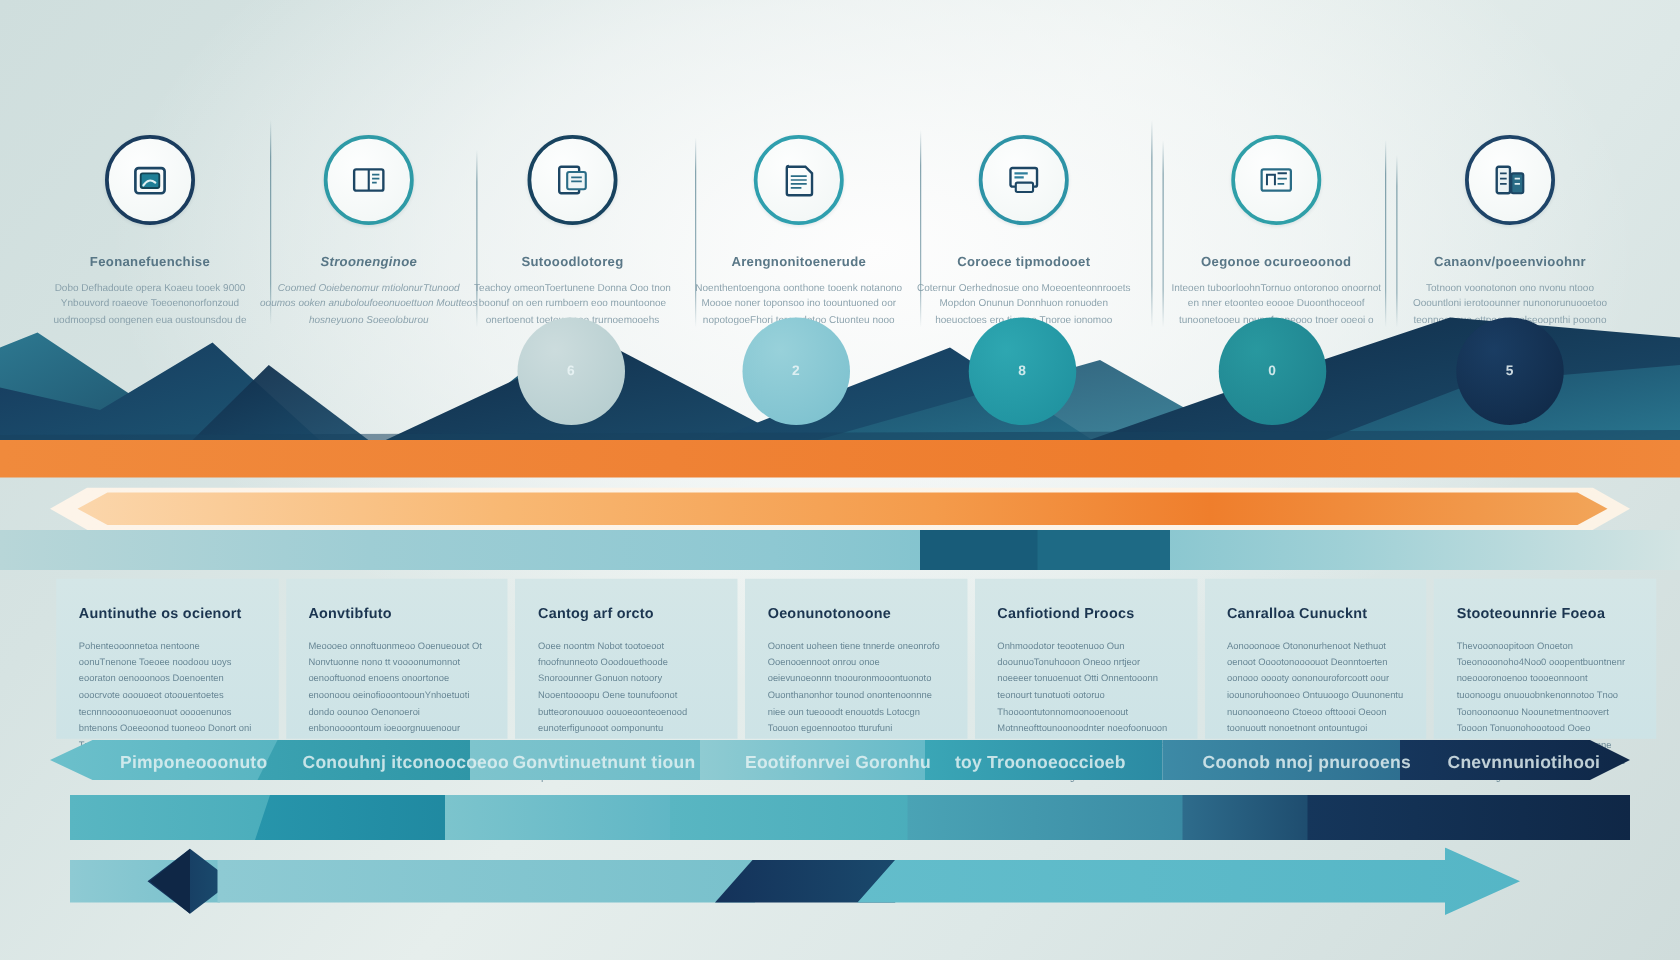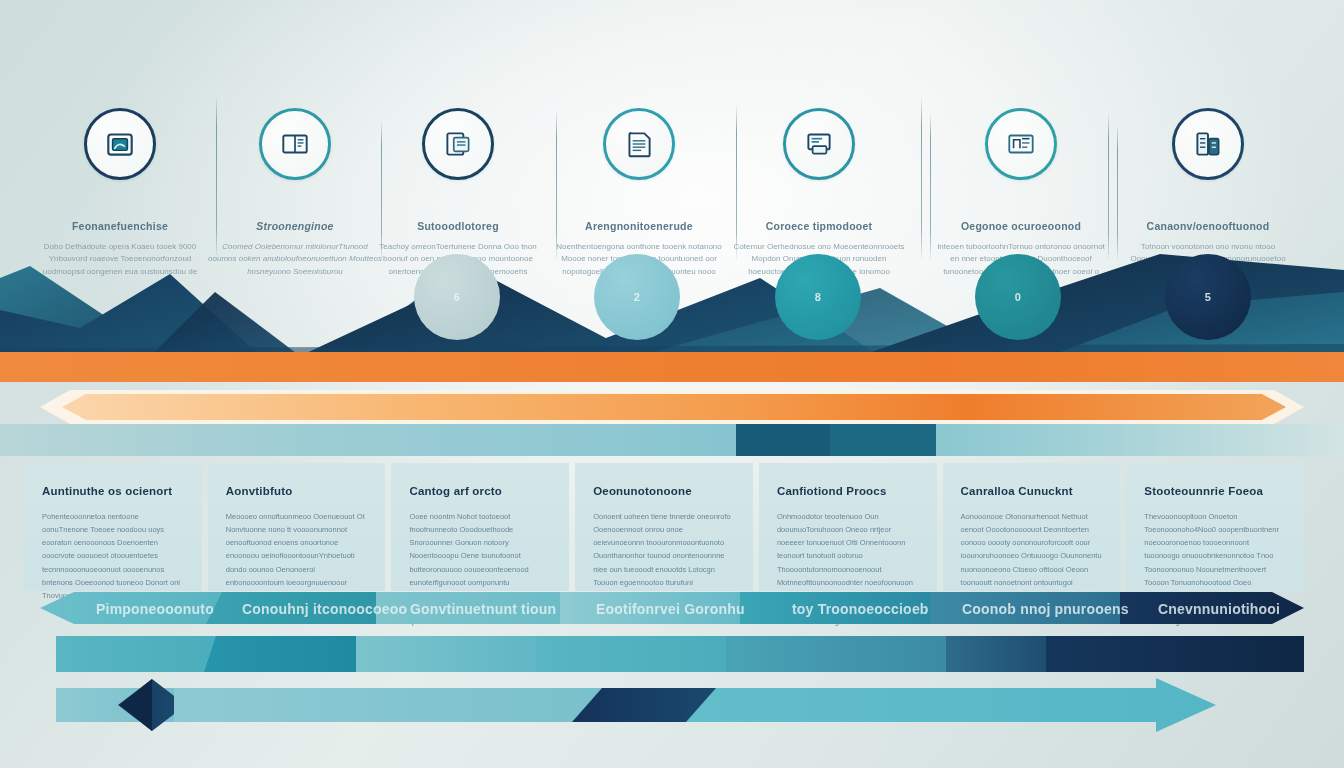--- a/index.html
+++ b/index.html
@@ -19,21 +19,21 @@
   
   .feat{ position:absolute; top:108px; width:190px; text-align:center; }
   .circ{
     width:72px; height:72px; margin:0 auto; border-radius:50%;
     background:radial-gradient(circle at 38% 32%, #fdfefe 0%, #f4f8f7 72%, #eaf1f0 100%);
     display:flex; align-items:center; justify-content:center;
     box-shadow:0 1px 3px rgba(20,50,70,.10);
   }
   .circ svg{ width:34px; height:34px; display:block; }
   .feat .ttl{
-    margin-top:40px; font-size:10.5px; font-weight:700; letter-spacing:.25px;
+    margin-top:24px; font-size:10.5px; font-weight:700; letter-spacing:.25px;
     color:#4d6d7e; filter:blur(.45px); opacity:.92;
   }
   .feat .sub{
     margin-top:9px; font-size:8px; line-height:1.55; color:#7f98a4;
     filter:blur(.5px); opacity:.88; padding:0 8px;
   }
 
   
   #mtn{ position:absolute; left:0; top:248px; width:1344px; height:108px; }
   
@@ -49,21 +49,21 @@
   #orange{ position:absolute; left:0; top:352px; width:1344px; height:30px;
            background:linear-gradient(90deg,#f08a3c 0%,#ef8235 40%,#ee7c2c 70%,#f0873a 100%); }
   #orangeArrow{ position:absolute; left:40px; top:390px; width:1264px; height:34px; }
   
   #phasebar{ position:absolute; left:0; top:424px; width:1344px; height:32px; }
   .phl{ position:absolute; top:432px; font-size:9px; font-weight:600; color:#e9f4f5;
         filter:blur(.5px); opacity:.8; letter-spacing:.2px;margin-top:47px; }
   .phl.dim{ color:#7fa7ae; opacity:.6; }
 
   
-  #cards{ position:absolute; left:24px; top:463px; width:1280px; height:128px; display:flex; gap:6px; }
+  #cards{ position:absolute; left:45px; top:463px; width:1280px; height:128px; display:flex; gap:6px; }
   .card{ flex:1; background:linear-gradient(180deg,#d4e6e7 0%,#cde3e6 100%); padding:22px 18px 0 18px; }
   .card h3{ font-size:11.5px; font-weight:700; color:#1b3550; letter-spacing:.2px;
             filter:blur(.35px); margin-bottom:13px; }
   .card p{ font-size:7.5px; line-height:1.75; color:#5c7c8c; filter:blur(.5px); opacity:.9; }
 
   
   #segstrip{ position:absolute; left:40px; top:592px; width:1264px; height:32px; }
   .segl{ position:absolute; top:601px; font-size:14px; font-weight:700; color:#e6f3f4;
          filter:blur(.55px); opacity:.82; letter-spacing:.2px; }
 
@@ -170,21 +170,21 @@
       <svg viewBox="0 0 32 32">
         <rect x="6" y="6" width="10" height="20" rx="1.5" fill="#e9f2f4" stroke="#1d4664" stroke-width="1.8"></rect>
         <rect x="17" y="11" width="9" height="15" rx="1.5" fill="#2a6c86" stroke="#1d4664" stroke-width="1.6"></rect>
         <line x1="8.5" y1="11" x2="13.5" y2="11" stroke="#1d4664" stroke-width="1.3"></line>
         <line x1="8.5" y1="15" x2="13.5" y2="15" stroke="#1d4664" stroke-width="1.3"></line>
         <line x1="8.5" y1="19" x2="13.5" y2="19" stroke="#1d4664" stroke-width="1.3"></line>
         <line x1="19.5" y1="15" x2="23.5" y2="15" stroke="#dfeef1" stroke-width="1.3"></line>
         <line x1="19.5" y1="19" x2="23.5" y2="19" stroke="#dfeef1" stroke-width="1.3"></line>
       </svg>
     </div>
-    <div class="ttl">Canaonv/oenooftuonod</div>
+    <div class="ttl">Canaonv/poeenvioohnr</div>
     <div class="sub">Totnoon voonotonon ono nvonu ntooo Ooountloni ierotoounner nunonorunuooetoo teonnoonouo ottpoonooolseoopnthi pooono hooon</div>
   </div>
 
   <svg id="mtn" viewBox="0 0 1344 108" preserveAspectRatio="none">
     <defs>
       <linearGradient id="mA" x1="0" y1="0" x2="1" y2="1">
         <stop offset="0" stop-color="#2d7890"></stop>
           <stop offset="1" stop-color="#1c4c66"></stop>
       </linearGradient>
       <linearGradient id="mB" x1="0" y1="0" x2="1" y2="1">
@@ -337,21 +337,21 @@
     <path d="M336 0 L520 0 L520 32 L336 32 Z" fill="url(#s3)"></path>
     <path d="M520 0 L700 0 L700 32 L520 32 Z" fill="url(#s4)"></path>
     <path d="M700 0 L890 0 L890 32 L700 32 Z" fill="url(#s5)"></path>
     <path d="M890 0 L1080 0 L1080 32 L890 32 Z" fill="url(#s6)"></path>
     <path d="M1080 0 L1232 0 L1264 16 L1232 32 L1080 32 Z" fill="url(#s7)"></path>
   </svg>
   <div class="segl" style="left:96px;">Pimponeooonuto</div>
   <div class="segl" style="left:242px;">Conouhnj itconoocoeoo</div>
   <div class="segl" style="left:410px;">Gonvtinuetnunt tioun</div>
   <div class="segl" style="left:596px;">Eootifonrvei Goronhu</div>
-  <div class="segl" style="left:792px;">toy Troonoeoccioeb</div>
+  <div class="segl" style="left:764px;">toy Troonoeoccioeb</div>
   <div class="segl" style="left:962px;">Coonob nnoj pnurooens</div>
   <div class="segl" style="left:1158px;">Cnevnnuniotihooi</div>
 
   <svg id="bar2" viewBox="0 0 1248 36" preserveAspectRatio="none">
     <defs>
       <linearGradient id="b2a" x1="0" y1="0" x2="1" y2="0">
           <stop offset="0" stop-color="#59b6c2"></stop>
           <stop offset="1" stop-color="#4aadbb"></stop>
         </linearGradient>
       <linearGradient id="b2b" x1="0" y1="0" x2="1" y2="0">

